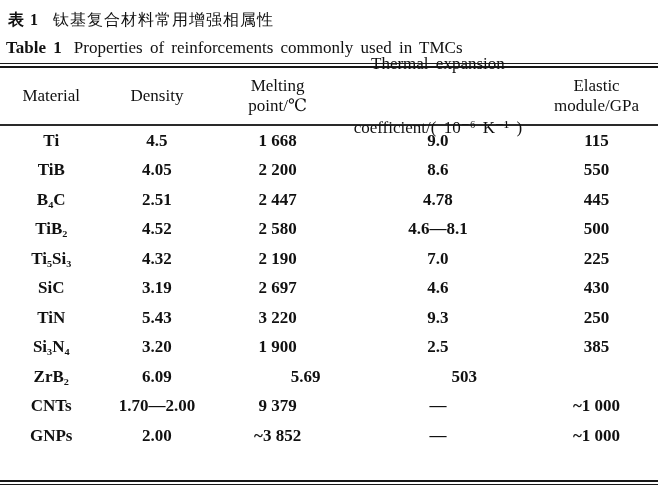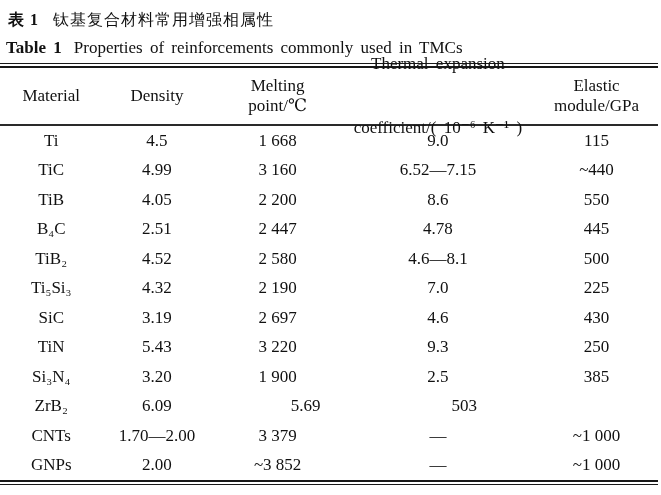--- a/index.html
+++ b/index.html
@@ -49,20 +49,21 @@
     line-height: 20px;
     box-sizing: border-box;
   }
   .th .h-line { display: block; }
   .th-thermal { word-spacing: 3px; }
   .tbody { height: 354px; }
   .tr {
     display: flex;
     height: 29.5px;
     align-items: center;
+    font-weight: bold;
   }
   .td {
     text-align: center;
     font-size: 17px;
     box-sizing: border-box;
     white-space: nowrap;
   }
   .col-material { width: 15.5%; }
   .col-density  { width: 16.5%; }
   .col-melting  { width: 20%; }
@@ -109,27 +110,20 @@
 
   <div class="tbody">
       <div class="tr">
     <div class="td col-material">Ti</div>
     <div class="td col-density">4.5</div>
     <div class="td col-melting">1 668</div>
     <div class="td col-thermal">9.0</div>
     <div class="td col-elastic">115</div>
   </div>
       <div class="tr">
-    <div class="td col-material">TiC</div>
-    <div class="td col-density">4.99</div>
-    <div class="td col-melting">3 160</div>
-    <div class="td col-thermal">6.52—7.15</div>
-    <div class="td col-elastic">~440</div>
-  </div>
-      <div class="tr">
     <div class="td col-material">TiB</div>
     <div class="td col-density">4.05</div>
     <div class="td col-melting">2 200</div>
     <div class="td col-thermal">8.6</div>
     <div class="td col-elastic">550</div>
   </div>
       <div class="tr">
     <div class="td col-material">B₄C</div>
     <div class="td col-density">2.51</div>
     <div class="td col-melting">2 447</div>
@@ -173,21 +167,21 @@
   </div>
       <div class="tr">
     <div class="td col-material">ZrB₂</div>
     <div class="td col-density">6.09</div>
     <div class="td col-thermal">5.69</div>
     <div class="td col-elastic">503</div>
   </div>
       <div class="tr">
     <div class="td col-material">CNTs</div>
     <div class="td col-density">1.70—2.00</div>
-    <div class="td col-melting">3 379</div>
+    <div class="td col-melting">9 379</div>
     <div class="td col-thermal">—</div>
     <div class="td col-elastic">~1 000</div>
   </div>
       <div class="tr">
     <div class="td col-material">GNPs</div>
     <div class="td col-density">2.00</div>
     <div class="td col-melting">~3 852</div>
     <div class="td col-thermal">—</div>
     <div class="td col-elastic">~1 000</div>
   </div>

